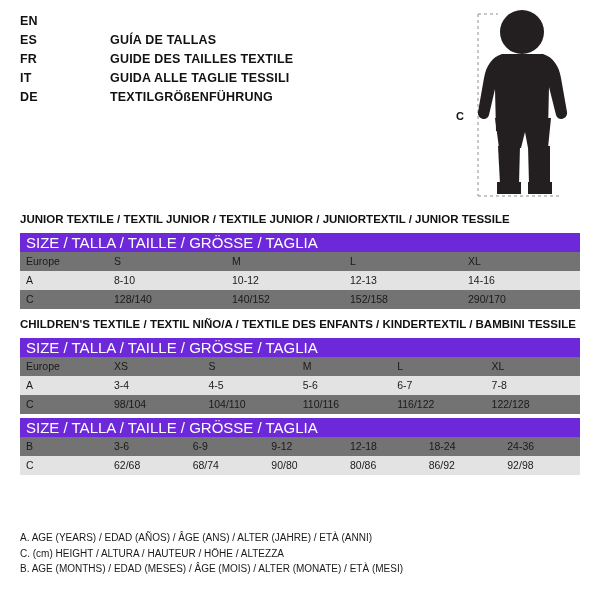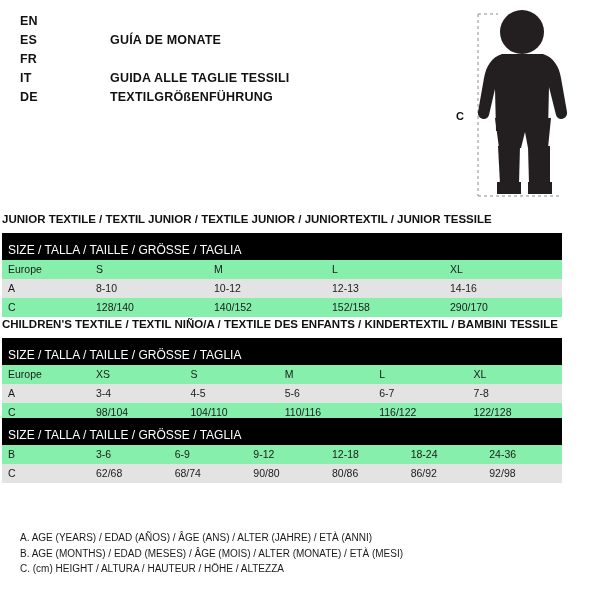--- a/index.html
+++ b/index.html
@@ -65,21 +65,21 @@
     left: 16px;
     top: 104px;
     font-size: 11px;
     font-weight: bold;
     color: #111;
   }
 
   
   .section {
     position: absolute;
-    left: 2px;
+    left: 20px;
     width: 560px;
   }
   .section-title {
     font-size: 11.5px;
     font-weight: bold;
     color: #111;
     margin-bottom: 6px;
     line-height: 15px;
   }
   table.size {
@@ -87,31 +87,31 @@
     width: 100%;
     table-layout: fixed;
   }
   table.size td {
     font-size: 10.5px;
     padding: 3px 0 3px 6px;
     color: #1a1a1a;
     line-height: 13px;
   }
   tr.head td {
-    background: #000000;
+    background: #6d28d9;
     color: #ffffff;
     font-weight: normal;
-    font-size: 12px;
-    padding: 11px 0 3px 6px;
+    font-size: 15px;
+    padding: 3px 0 3px 6px;
   }
   tr.zebra td {
     background: #e3e3e3;
   }
   tr.plain td {
-    background: #86efac;
+    background: #737373;
   }
   td.rowlabel {
     width: 88px;
   }
 
   
   .footnotes {
     position: absolute;
     left: 20px;
     top: 530px;
@@ -127,24 +127,25 @@
 <body>
 
 <div class="page">
 
   <div class="header">
     <div class="header-row">
       <span class="lang-code">EN</span>
     </div>
     <div class="header-row">
       <span class="lang-code">ES</span>
-      <span class="lang-title">GUÍA DE MONATE</span>
+      <span class="lang-title">GUÍA DE TALLAS</span>
     </div>
     <div class="header-row">
       <span class="lang-code">FR</span>
+      <span class="lang-title">GUIDE DES TAILLES TEXTILE</span>
     </div>
     <div class="header-row">
       <span class="lang-code">IT</span>
       <span class="lang-title">GUIDA ALLE TAGLIE TESSILI</span>
     </div>
     <div class="header-row">
       <span class="lang-code">DE</span>
       <span class="lang-title">TEXTILGRÖßENFÜHRUNG</span>
     </div>
   </div>
@@ -288,17 +289,17 @@
           <td>80/86</td>
           <td>86/92</td>
           <td>92/98</td>
         </tr>
       </tbody>
     </table>
   </div>
 
   <div class="footnotes">
     <div class="footnote">A. AGE (YEARS) / EDAD (AÑOS) / ÂGE (ANS) / ALTER (JAHRE) / ETÀ (ANNI)</div>
+    <div class="footnote">C. (cm) HEIGHT / ALTURA / HAUTEUR / HÖHE / ALTEZZA</div>
     <div class="footnote">B. AGE (MONTHS) / EDAD (MESES) / ÂGE (MOIS) / ALTER (MONATE) / ETÀ (MESI)</div>
-    <div class="footnote">C. (cm) HEIGHT / ALTURA / HAUTEUR / HÖHE / ALTEZZA</div>
   </div>
 
 </div>
 
 </body></html>

